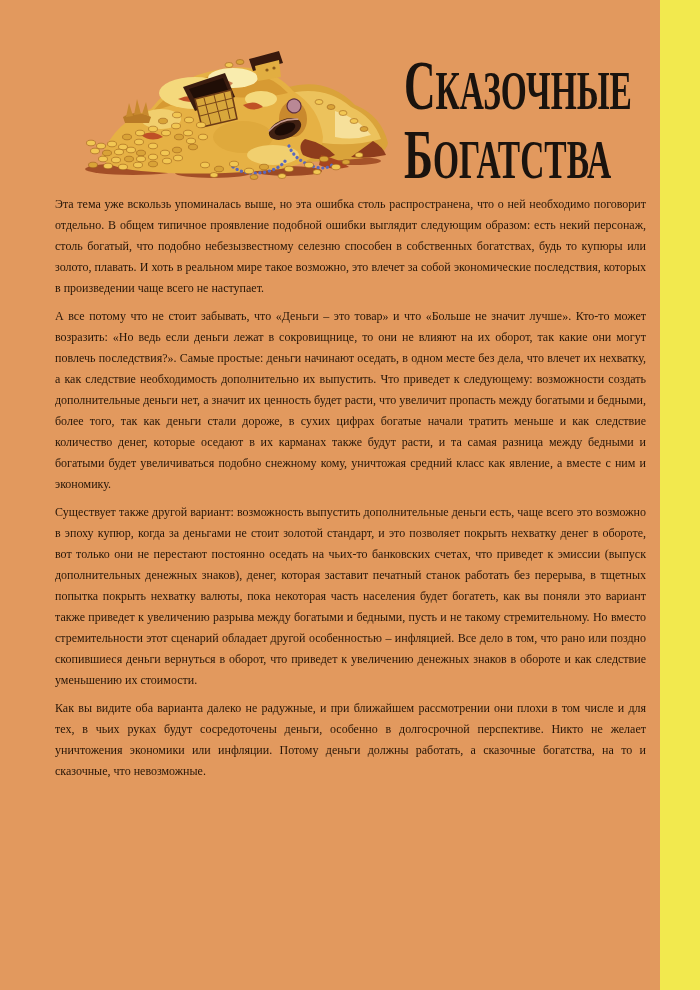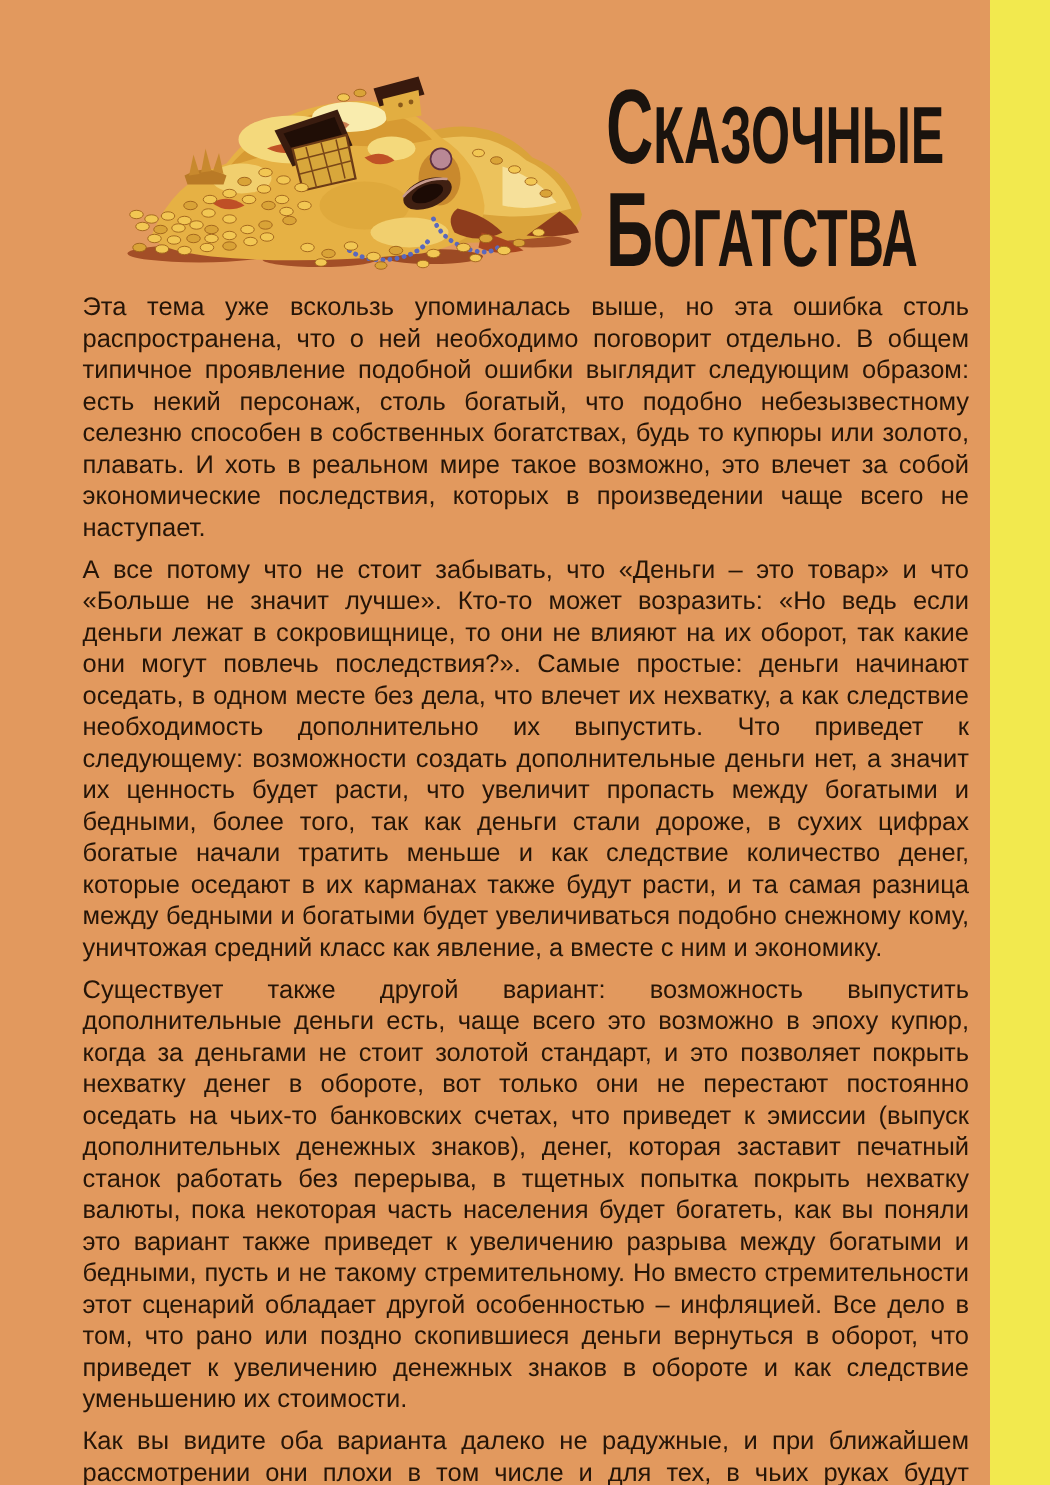--- a/index.html
+++ b/index.html
@@ -8,21 +8,21 @@
     --body-text:#261507;
     --title-text:#1a130e;
   }
   html,body{margin:0;padding:0;}
   body{background:#888;}
   .page{
     position:relative;
     width:700px;height:990px;
     background:var(--bg);
     overflow:hidden;
-    font-family:Liberation Sans, sans-serif;
+    font-family:Liberation Serif, serif;
   }
   .accent-stripe{
     position:absolute;top:0;right:0;
     width:40px;height:990px;
     background:var(--stripe);
   }
   .illustration{
     position:absolute;left:83px;top:47px;
     width:310px;height:140px;
   }
@@ -41,21 +41,21 @@
     text-transform:uppercase;
     white-space:nowrap;
   }
   .title-line::first-letter{
     font-size:47px;
   }
   .body-text{
     position:absolute;left:55px;top:194px;
     width:591px;
     color:var(--body-text);
-    font-size:17px;
+    font-size:12px;
     line-height:21px;
     text-align:justify;
   }
   .body-text p{
     margin:0 0 7px 0;
     hyphens:auto;
   }
 </style>
 </head>
 <body>

